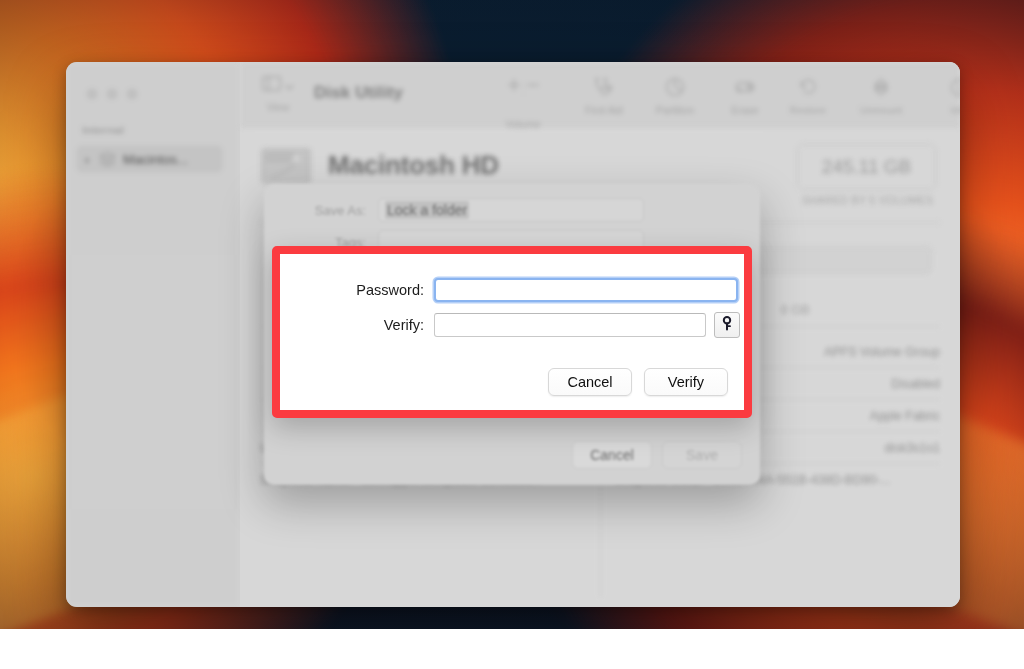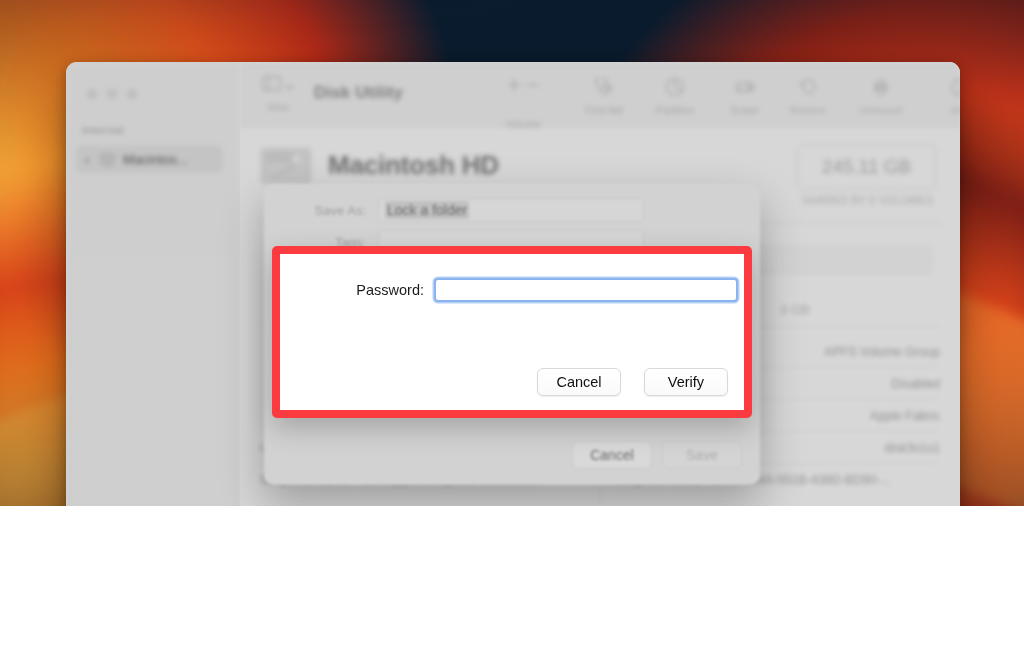--- a/index.html
+++ b/index.html
@@ -1,21 +1,21 @@
 <!DOCTYPE html>
 <html><head>
 <meta charset="utf-8">
 <style>
   html,body{margin:0;padding:0;}
   body{
     width:1024px;height:669px;overflow:hidden;
     font-family:"Liberation Sans", sans-serif;
     -webkit-font-smoothing:antialiased;
   }
-  #screen{position:relative;width:1024px;height:506px;overflow:hidden;background:#fca5a5;}
+  #screen{position:relative;width:1024px;height:629px;overflow:hidden;background:#fca5a5;}
 
   
   .wall{position:absolute;inset:0;background:#07192b;overflow:hidden;}
   .wall .band{position:absolute;}
   .w-dark{inset:0;background:linear-gradient(175deg,#0a1d30 0%,#0a1c2e 18%,#102033 40%,#1b1a2c 60%,#0d1a2b 100%);}
   .w-glow{
     left:-460px;top:-180px;width:1000px;height:1060px;
     background:radial-gradient(ellipse 56% 44% at 42% 34%, #ffc14d 0%, #fba232 22%, #f4791f 42%, #e8531b 60%, #b32a18 78%, rgba(120,24,26,0) 100%);
     transform:rotate(-18deg);
     filter:blur(2px);
@@ -141,21 +141,21 @@
   }
   .pwfield.focus{
     width:304px;border:2px solid #8ab4f0;border-radius:4px;
     box-shadow:0 0 0 1.5px rgba(120,170,240,.55);
   }
   .pwfield.plain{width:272px;border:1px solid #c9c9c9;border-radius:3px;border-top-color:#b9b9b9;}
   .keybtn{
     width:24px;height:24px;margin-left:8px;border:1px solid #bdbdbd;border-radius:3px;
     background:linear-gradient(#fbfbfb,#efefef);display:flex;align-items:center;justify-content:center;
   }
-  .pwbtns{position:absolute;right:16px;bottom:14px;display:flex;gap:23px;}
+  .pwbtns{position:absolute;right:16px;bottom:14px;display:flex;gap:12px;}
   .pwbtn{
     min-width:82px;height:26px;border-radius:6px;border:1px solid #d8d8d8;
     background:linear-gradient(#ffffff,#fafafa);
     display:flex;align-items:center;justify-content:center;font-size:14.5px;color:#101010;
     box-shadow:0 1px 1.5px rgba(0,0,0,.07);
   }
 </style>
 </head>
 <body>
 
@@ -408,20 +408,33 @@
     </div>
   </div>
 
   <div id="pwdialog">
 
     <div class="pwrow" style="left:48px;top:24px;">
       <div class="pwlabel">Password:</div>
       <div class="pwfield focus" style="margin-left:10px;"></div>
     </div>
 
+    <div class="pwrow" style="left:48px;top:58px;">
+      <div class="pwlabel">Verify:</div>
+      <div class="pwfield plain" style="margin-left:10px;"></div>
+      <div class="keybtn">
+        <span>
+          <svg width="14" height="15" viewBox="0 0 14 15">
+            <circle cx="7" cy="4.3" r="3.2" fill="none" stroke="#1b1b2b" stroke-width="2"></circle>
+            <line x1="7" y1="7.2" x2="7" y2="13.6" stroke="#1b1b2b" stroke-width="2" stroke-linecap="round"></line>
+            <line x1="7" y1="10.2" x2="10" y2="10.2" stroke="#1b1b2b" stroke-width="1.8" stroke-linecap="round"></line>
+          </svg>
+        </span>
+      </div>
+    </div>
 
     <div class="pwbtns">
       <div class="pwbtn">Cancel</div>
       <div class="pwbtn">Verify</div>
     </div>
   </div>
 
 </div>
 
 </body></html>

